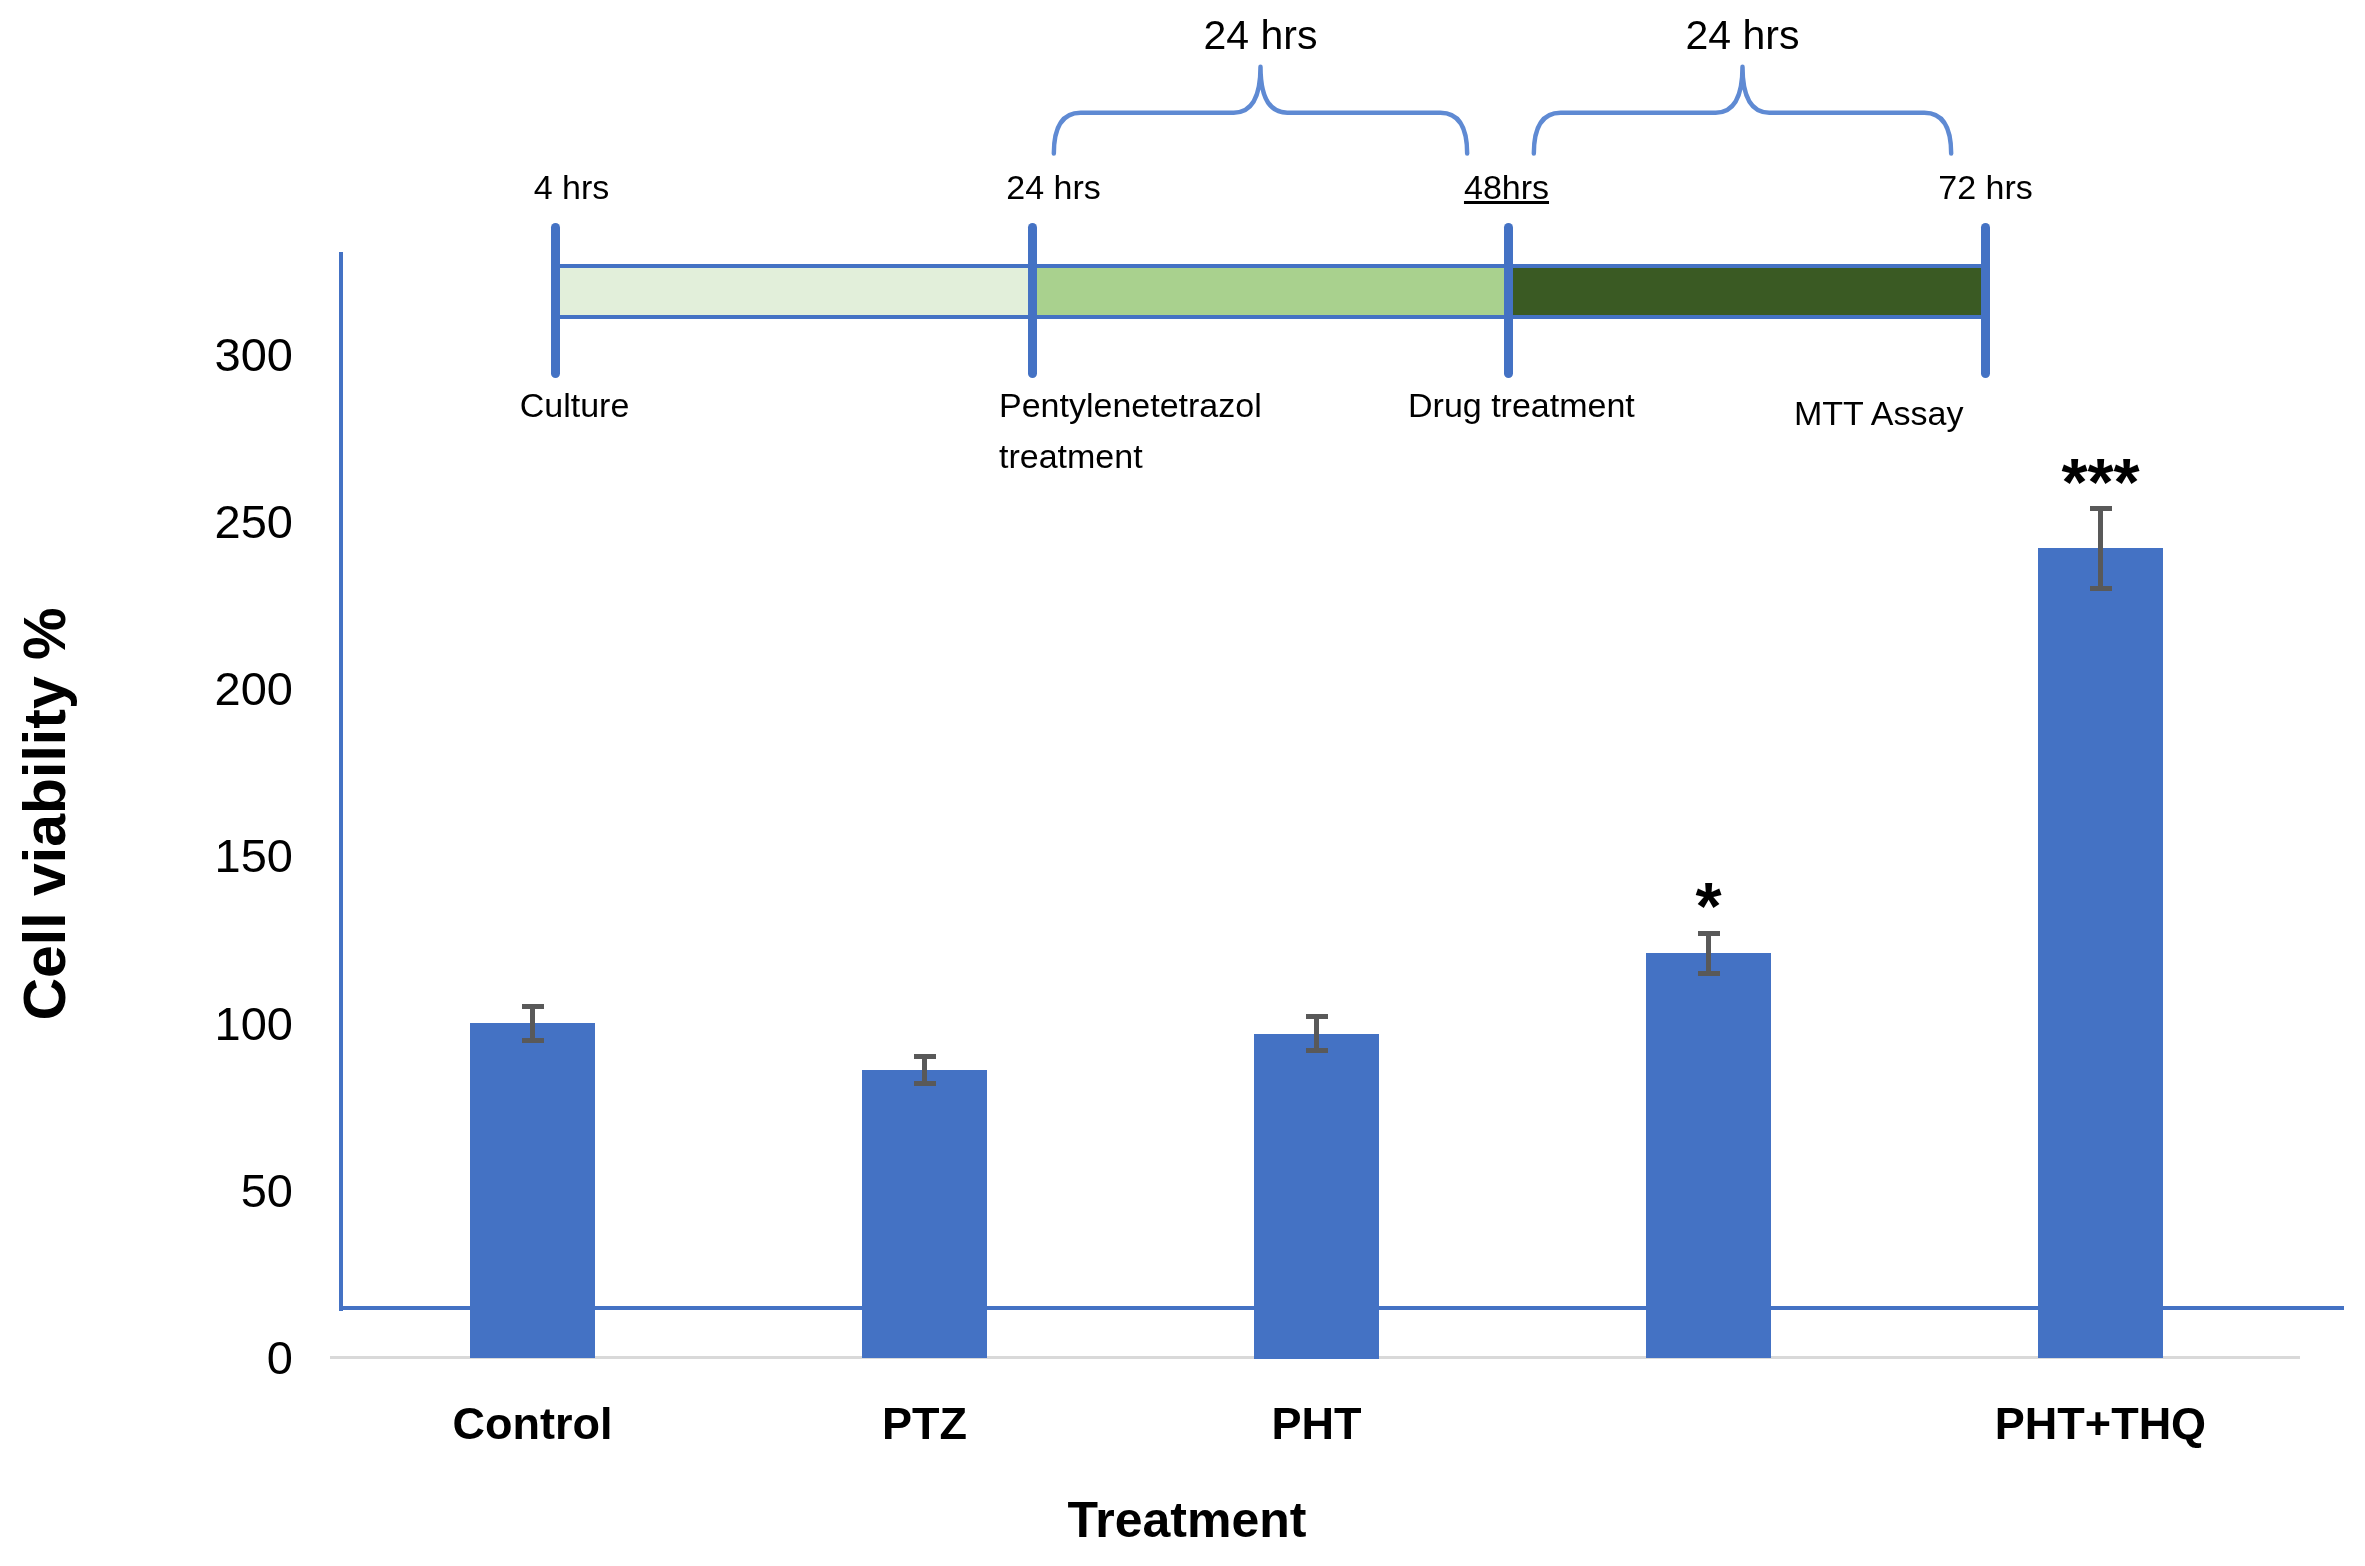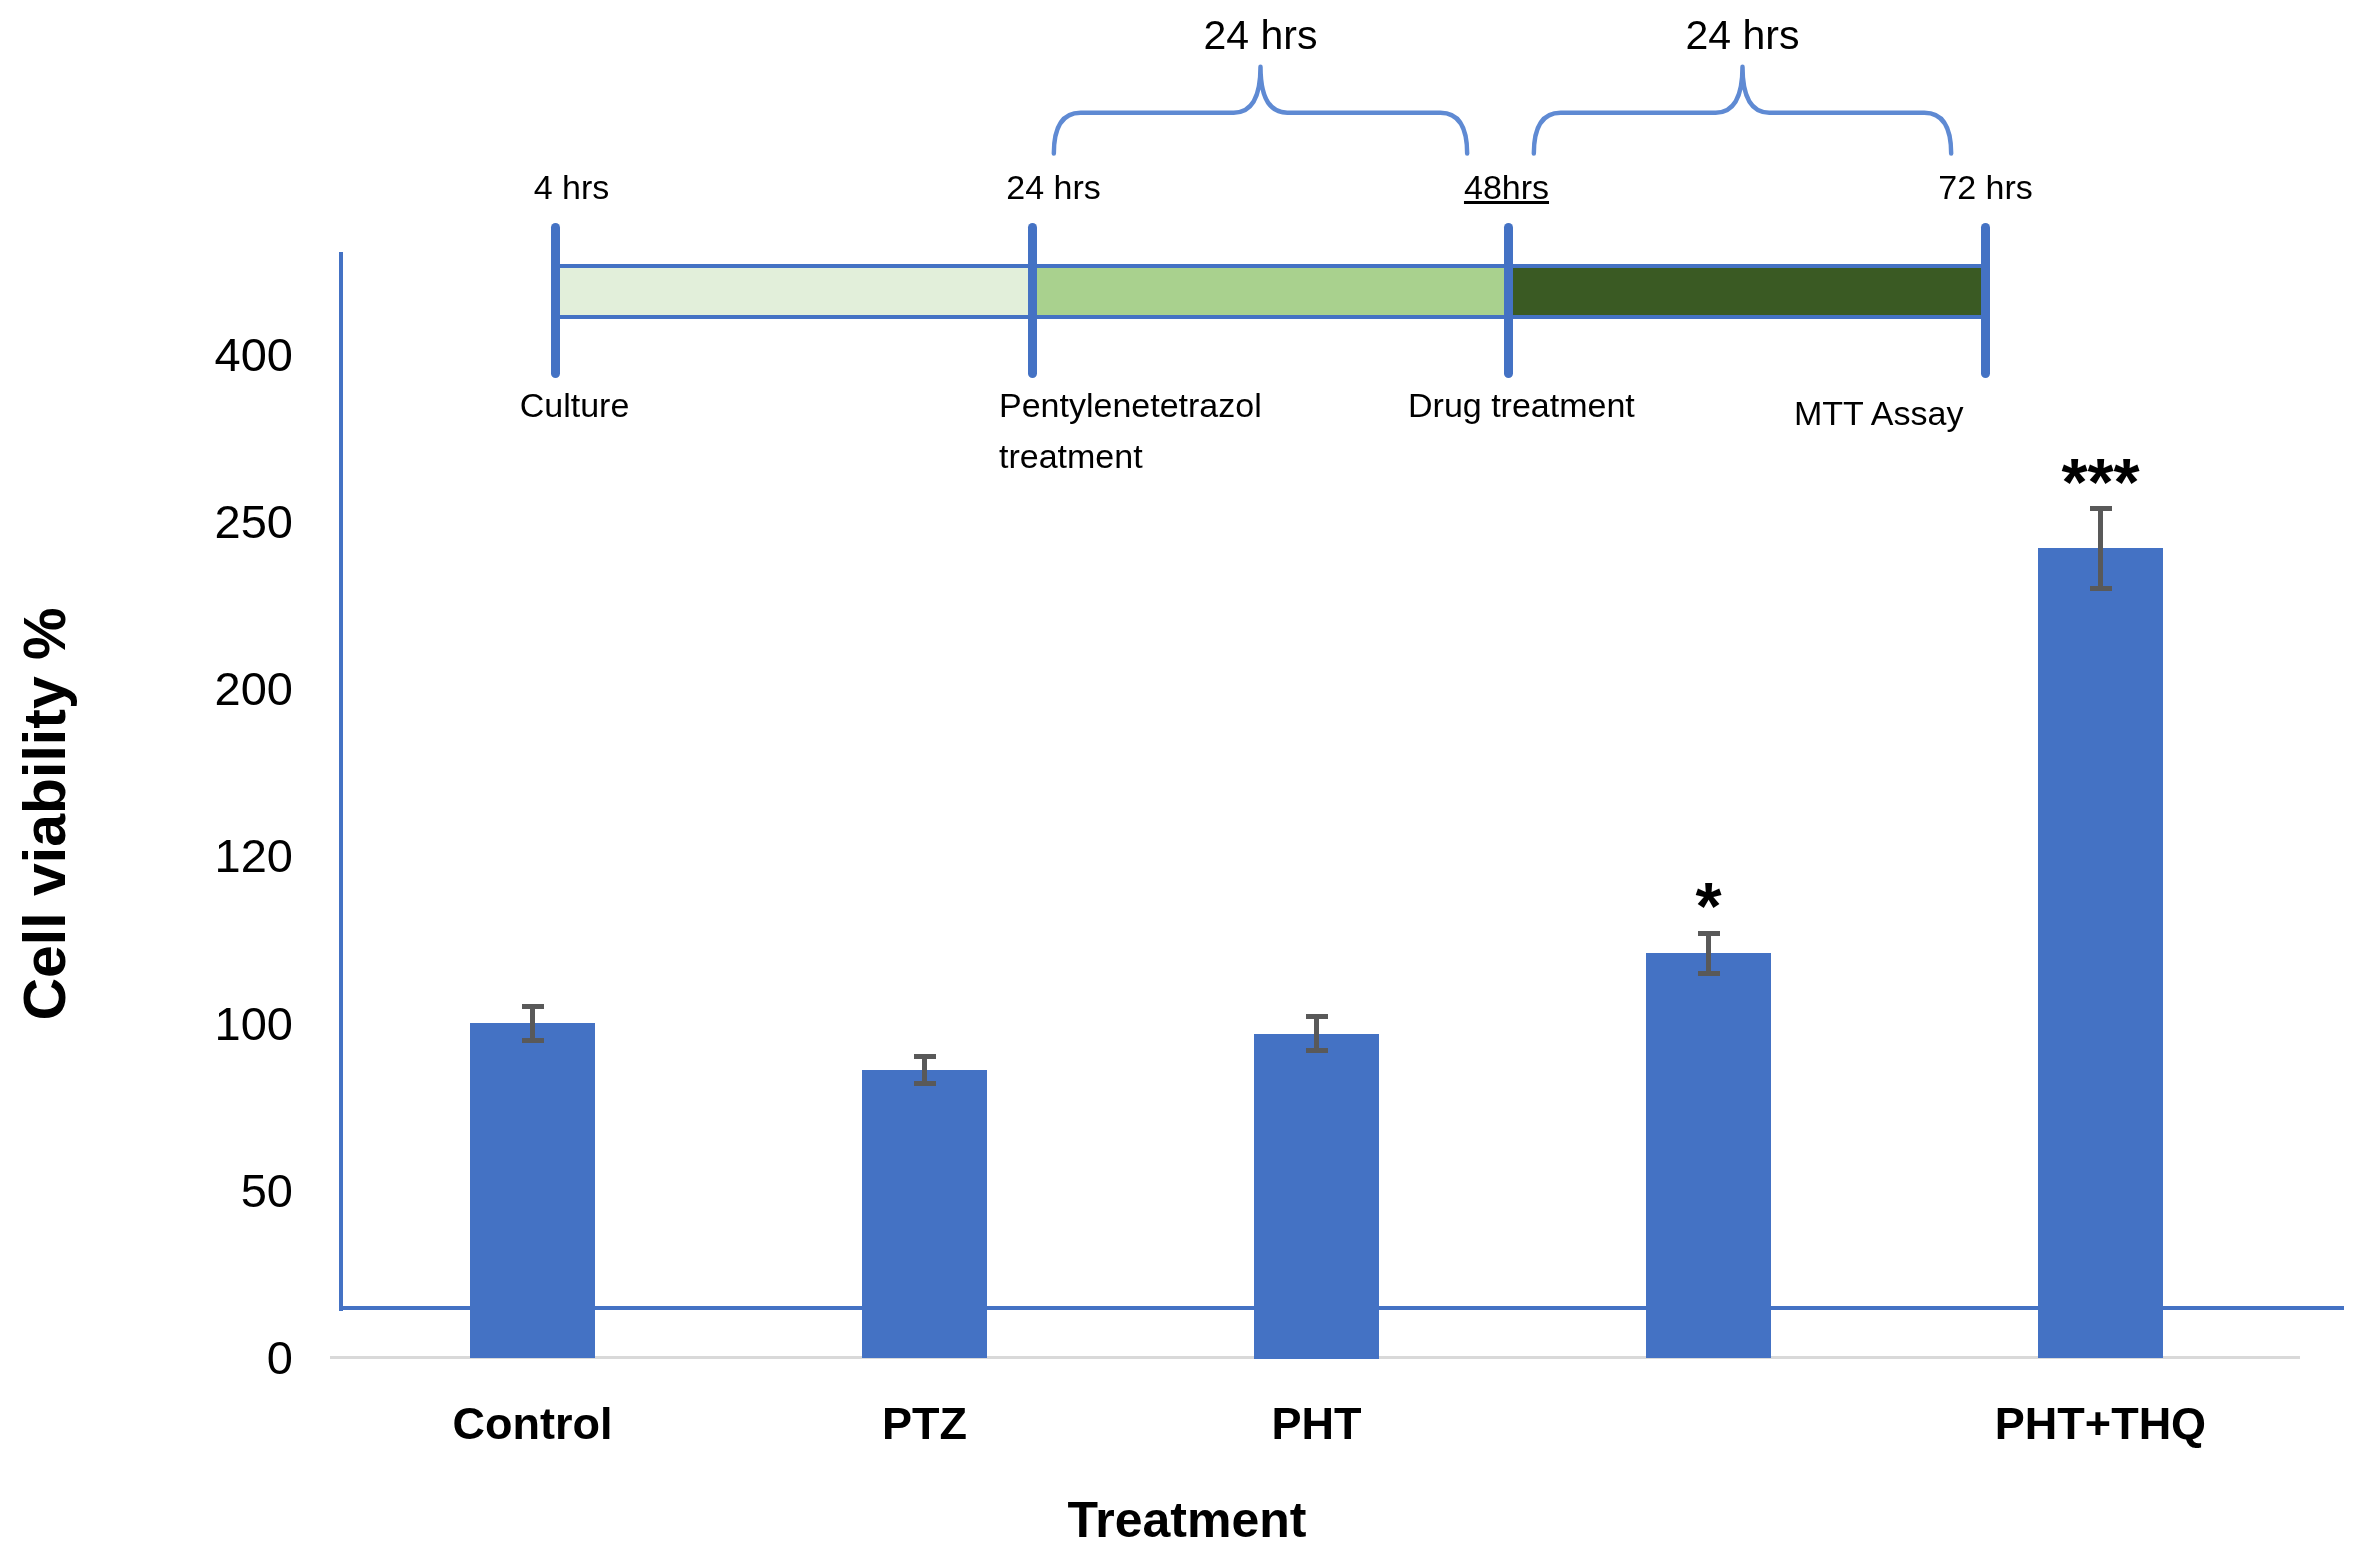--- a/index.html
+++ b/index.html
@@ -44,24 +44,24 @@
   <div class="abs yaxis-line" style="left:339px;top:252px;height:1059px;"></div>
   <div class="abs xaxis-line" style="left:339px;top:1306px;width:2005px;"></div>
   <div class="abs baseline" style="left:330px;top:1356px;width:1970px;"></div>
 
   <div id="ytitle" class="abs" style="left:-338px;top:779px;">Cell viability %</div>
   <div id="xtitle" class="abs" style="left:868px;top:1488px;">Treatment</div>
 
 <div class="abs ytick" style="left: 133px; top: 1331px; width: 160px;">0</div>
     <div class="abs ytick" style="left: 133px; top: 1164px; width: 160px;">50</div>
     <div class="abs ytick" style="left: 133px; top: 997px; width: 160px;">100</div>
-    <div class="abs ytick" style="left: 133px; top: 829px; width: 160px;">120</div>
+    <div class="abs ytick" style="left: 133px; top: 829px; width: 160px;">150</div>
     <div class="abs ytick" style="left: 133px; top: 662px; width: 160px;">200</div>
     <div class="abs ytick" style="left: 133px; top: 495px; width: 160px;">250</div>
-    <div class="abs ytick" style="left: 133px; top: 328px; width: 160px;">400</div>
+    <div class="abs ytick" style="left: 133px; top: 328px; width: 160px;">300</div>
     <div class="abs bar" style="left: 470px; top: 1023px; width: 125px; height: 335px; background: rgb(68, 114, 196);"></div>
     <div class="abs errline" style="left: 530px; top: 1007px; width: 5.1px; height: 33px; background: rgb(89, 89, 89);"></div>
     <div class="abs errcap" style="left: 522px; top: 1004px; width: 22px; height: 5.1px; background: rgb(89, 89, 89);"></div>
     <div class="abs errcap" style="left: 522px; top: 1038px; width: 22px; height: 5.1px; background: rgb(89, 89, 89);"></div>
     <div class="abs catlabel" style="left: 341px; top: 1395px; width: 383px;">Control</div>
     <div class="abs bar" style="left: 862px; top: 1070px; width: 125px; height: 288px; background: rgb(68, 114, 196);"></div>
     <div class="abs errline" style="left: 922px; top: 1057px; width: 5.1px; height: 27px; background: rgb(89, 89, 89);"></div>
     <div class="abs errcap" style="left: 914px; top: 1054px; width: 22px; height: 5.1px; background: rgb(89, 89, 89);"></div>
     <div class="abs errcap" style="left: 914px; top: 1081px; width: 22px; height: 5.1px; background: rgb(89, 89, 89);"></div>
     <div class="abs catlabel" style="left: 733px; top: 1395px; width: 383px;">PTZ</div>

